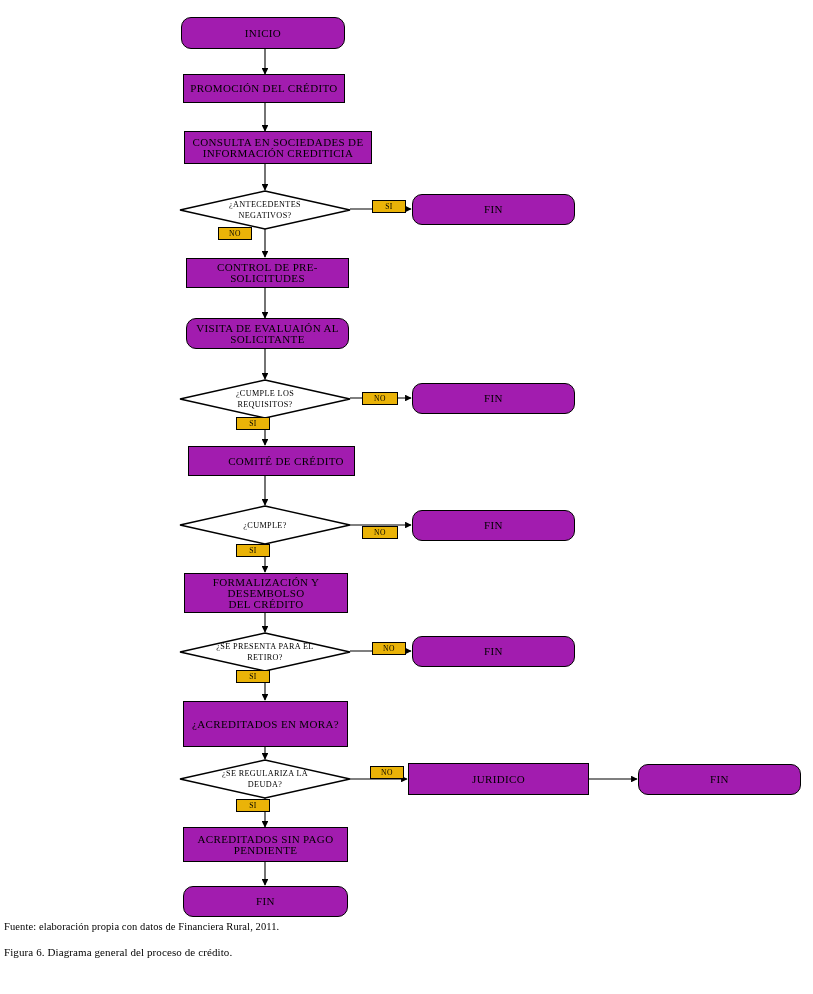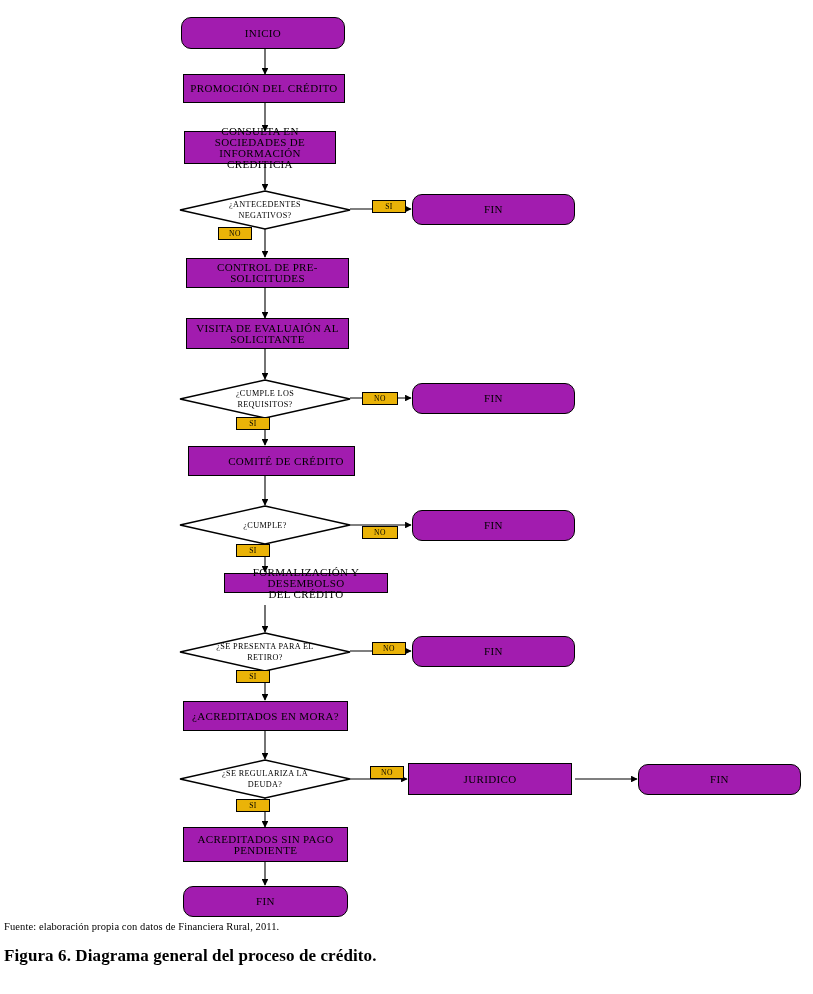--- a/index.html
+++ b/index.html
@@ -110,22 +110,22 @@
     position: absolute;
     left: 4px;
     top: 921px;
     font-size: 10.5px;
     letter-spacing: 0.1px;
     color: #000000;
   }
   .caption-line {
     position: absolute;
     left: 4px;
-    font-weight: bold;
-    font-size: 17px;
+    font-weight: normal;
+    font-size: 11px;
     letter-spacing: 0.1px;
     color: #000000;
   }
   .caption-es { top: 946px; }
   .caption-en { top: 966px; }
 </style>
 </head>
 <body>
 
 <div id="canvas">
@@ -168,42 +168,42 @@
   </svg>
 
   <div class="node terminal" style="left:181px; top:17px; width:164px; height:32px;">
     <span class="label">INICIO</span>
   </div>
 
   <div class="node process" style="left:183px; top:74px; width:162px; height:29px;">
     <span class="label">PROMOCIÓN DEL CRÉDITO</span>
   </div>
 
-  <div class="node process" style="left:184px; top:131px; width:152px; height:33px;">
+  <div class="node process" style="left:184px; top:131px; width:188px; height:33px;">
     <span class="label">CONSULTA EN SOCIEDADES DE
 INFORMACIÓN CREDITICIA</span>
   </div>
 
   <div class="decision" style="left:180px; top:191px; width:170px; height:38px;">
     <svg width="170" height="38" viewBox="0 0 170 38" xmlns="http://www.w3.org/2000/svg">
       <polygon points="85,0 170,19 85,38 0,19" fill="#ffffff" stroke="#000000" stroke-width="1.4"></polygon>
     </svg>
     <span class="label">¿ANTECEDENTES
 NEGATIVOS?</span>
   </div>
 
   <div class="node terminal" style="left:412px; top:194px; width:163px; height:31px;">
     <span class="label">FIN</span>
   </div>
 
   <div class="node process" style="left:186px; top:258px; width:163px; height:30px;">
     <span class="label">CONTROL DE PRE-SOLICITUDES</span>
   </div>
 
-  <div class="node process" style="left:186px; top:318px; width:163px; height:31px;">
+  <div class="node process" style="left:186px; top:318px; width:163px; height:31px;border-radius:10px;">
     <span class="label">VISITA DE EVALUAIÓN  AL
 SOLICITANTE</span>
   </div>
 
   <div class="decision" style="left:180px; top:380px; width:170px; height:38px;">
     <svg width="170" height="38" viewBox="0 0 170 38" xmlns="http://www.w3.org/2000/svg">
       <polygon points="85,0 170,19 85,38 0,19" fill="#ffffff" stroke="#000000" stroke-width="1.4"></polygon>
     </svg>
     <span class="label">¿CUMPLE LOS
 REQUISITOS?</span>
@@ -221,50 +221,50 @@
     <svg width="170" height="38" viewBox="0 0 170 38" xmlns="http://www.w3.org/2000/svg">
       <polygon points="85,0 170,19 85,38 0,19" fill="#ffffff" stroke="#000000" stroke-width="1.4"></polygon>
     </svg>
     <span class="label">¿CUMPLE?</span>
   </div>
 
   <div class="node terminal" style="left:412px; top:510px; width:163px; height:31px;">
     <span class="label">FIN</span>
   </div>
 
-  <div class="node process" style="left:184px; top:573px; width:164px; height:20px;margin-left:40px;">
+  <div class="node process" style="left:184px; top:573px; width:164px; height:40px;">
     <span class="label">FORMALIZACIÓN Y DESEMBOLSO
 DEL CRÉDITO</span>
   </div>
 
   <div class="decision" style="left:180px; top:633px; width:170px; height:38px;">
     <svg width="170" height="38" viewBox="0 0 170 38" xmlns="http://www.w3.org/2000/svg">
       <polygon points="85,0 170,19 85,38 0,19" fill="#ffffff" stroke="#000000" stroke-width="1.4"></polygon>
     </svg>
     <span class="label">¿SE PRESENTA PARA EL
 RETIRO?</span>
   </div>
 
   <div class="node terminal" style="left:412px; top:636px; width:163px; height:31px;">
     <span class="label">FIN</span>
   </div>
 
-  <div class="node process" style="left:183px; top:701px; width:165px; height:30px;">
+  <div class="node process" style="left:183px; top:701px; width:165px; height:46px;">
     <span class="label">¿ACREDITADOS EN MORA?</span>
   </div>
 
   <div class="decision" style="left:180px; top:760px; width:170px; height:38px;">
     <svg width="170" height="38" viewBox="0 0 170 38" xmlns="http://www.w3.org/2000/svg">
       <polygon points="85,0 170,19 85,38 0,19" fill="#ffffff" stroke="#000000" stroke-width="1.4"></polygon>
     </svg>
     <span class="label">¿SE REGULARIZA LA
 DEUDA?</span>
   </div>
 
-  <div class="node process" style="left:408px; top:763px; width:164px; height:32px;">
+  <div class="node process" style="left:408px; top:763px; width:181px; height:32px;">
     <span class="label">JURIDICO</span>
   </div>
 
   <div class="node terminal" style="left:638px; top:764px; width:163px; height:31px;">
     <span class="label">FIN</span>
   </div>
 
   <div class="node process" style="left:183px; top:827px; width:165px; height:35px;">
     <span class="label">ACREDITADOS SIN PAGO
 PENDIENTE</span>

